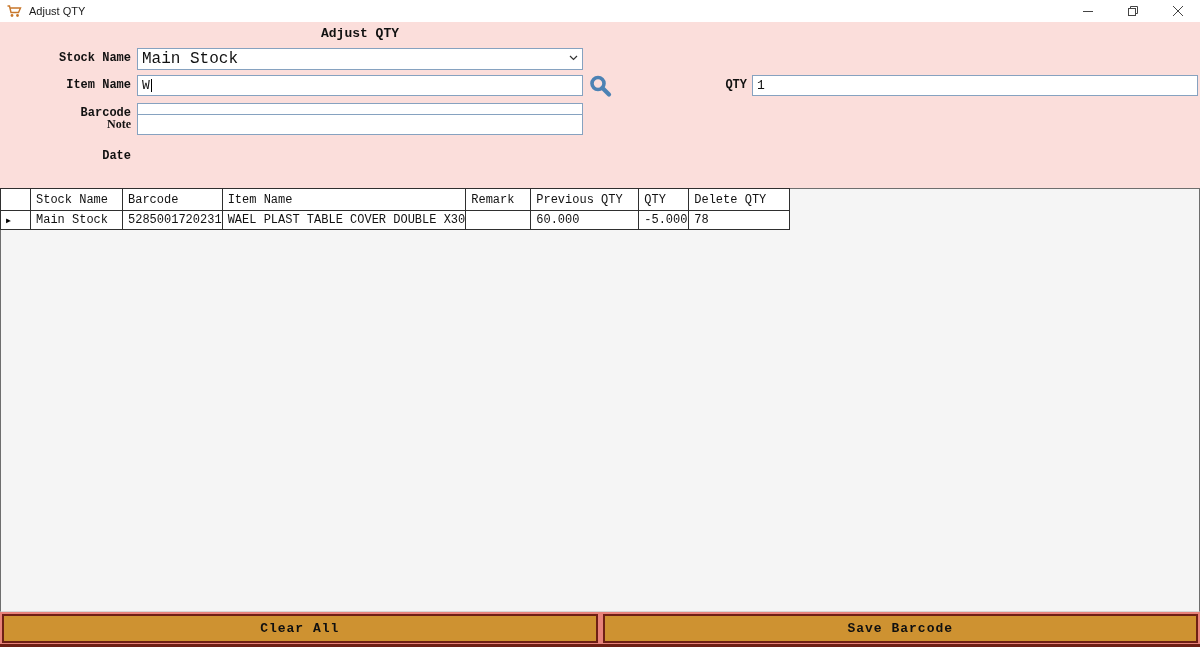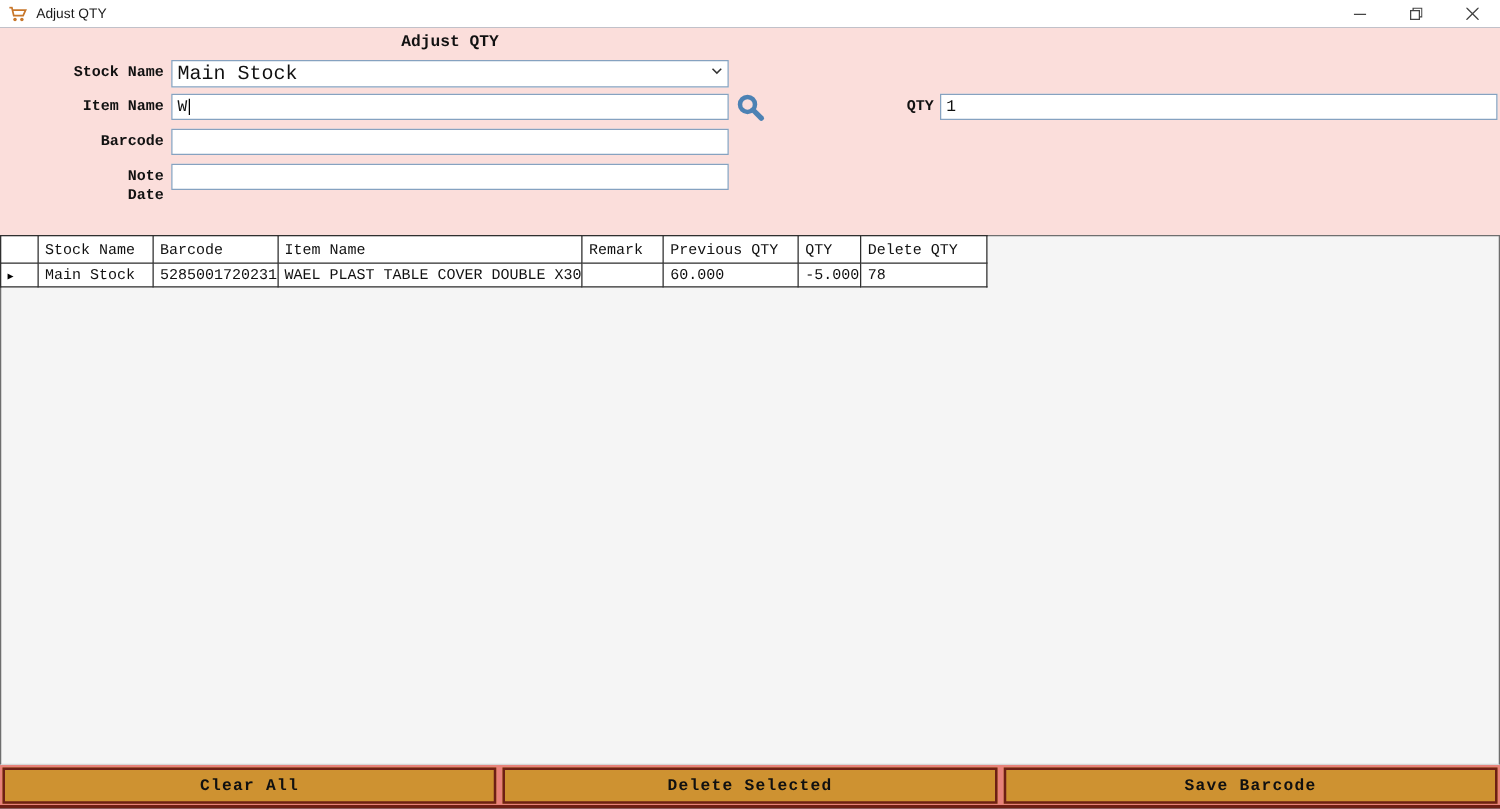--- a/index.html
+++ b/index.html
@@ -1,19 +1,19 @@
 <!DOCTYPE html>
 <html><head>
 <meta charset="utf-8">
 <style>
   * { box-sizing: border-box; margin: 0; padding: 0; }
   html,body { width:1200px; height:647px; background:#fff; }
   .window {
     position: relative; width:1200px; height:647px; overflow:hidden;
-    font-family:"Liberation Mono", monospace; background:#0c4a6e;
+    font-family:"Liberation Mono", monospace; background:#0ea5e9;
   }
   
   .titlebar {
     position:absolute; top:0; left:0; width:1200px; height:22px;
     background:#ffffff; display:flex; align-items:center;
     font-family:"Liberation Sans", sans-serif;
   }
   .app-icon { width:16px; height:14px; margin-left:7px; display:flex; align-items:center; }
   .title-text { font-size:11px; color:#1a1a1a; margin-left:6px; }
   .win-controls { position:absolute; right:0; top:0; height:22px; display:flex; }
@@ -43,21 +43,21 @@
   .combo { height:22px; font-size:16px; line-height:19px; }
   .combo-arrow {
     position:absolute; right:4px; top:5px; width:9px; height:9px; color:#333;
     font-size:10px; line-height:9px;
   }
   .caret { display:inline-block; width:1px; height:13px; background:#000; vertical-align:middle; margin-left:1px; }
   .search-btn { position:absolute; left:588px; top:52px; width:26px; height:26px; }
   .row-stock { top:26px; }
   .row-item { top:53px; }
   .row-barcode { top:81px; }
-  .row-note { top:109px; }
+  .row-note { top:92px;font-family:Liberation Serif, serif; }
   .row-date { top:124px; }
   .qty-label { left:647px; width:100px; top:53px; }
   .qty-field { left:752px; width:446px; top:53px; }
   .date-icon-wrap {
     position:absolute; right:3px; top:3px; display:flex; align-items:center; gap:2px;
   }
   
   .grid-area {
     position:absolute; top:188px; left:0; width:1200px; height:424px;
     background:#f5f5f5; border:1px solid #6e6e6e; border-bottom:1px solid #d7d7d7;
@@ -194,17 +194,16 @@
           <td>60.000</td>
           <td>-5.000</td>
           <td class="selected-cell">78</td>
         </tr>
       </tbody>
     </table>
   </div>
 
   <div class="footer">
     <button>Clear All</button>
-    <button>Delete Selected</button>
     <button>Save Barcode</button>
   </div>
 
 </div>
 
 </body></html>

